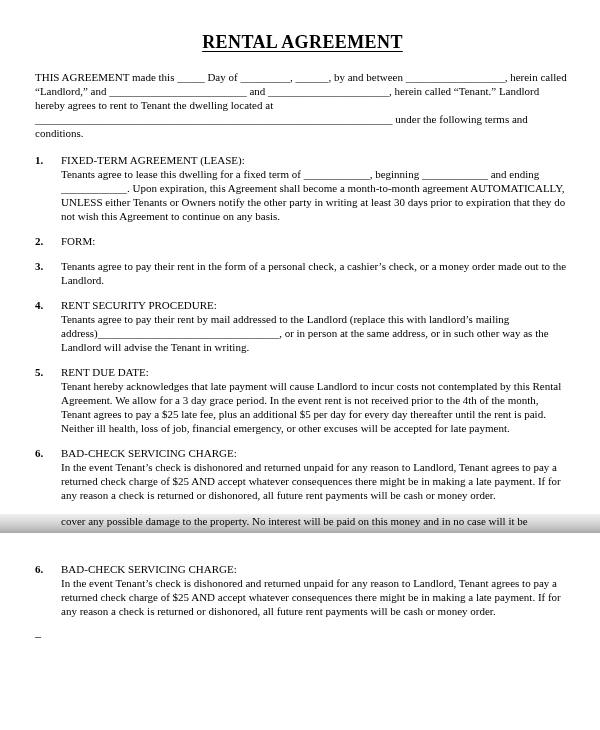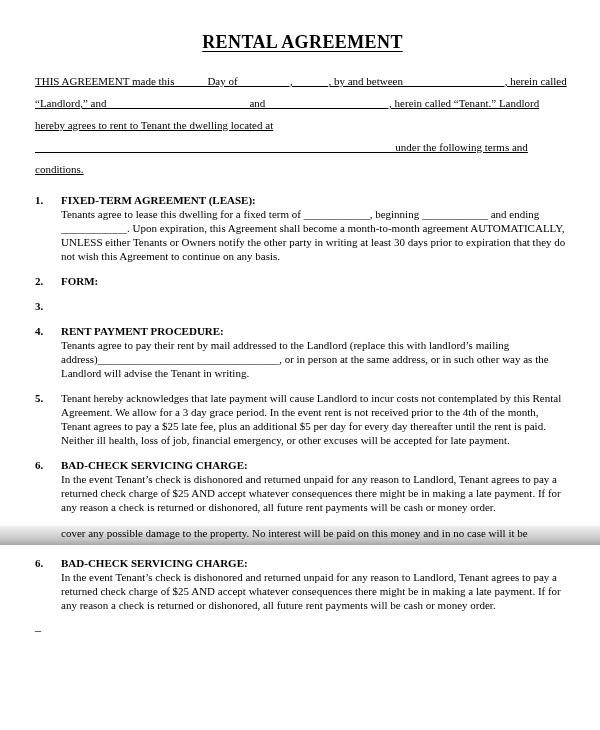--- a/index.html
+++ b/index.html
@@ -21,43 +21,42 @@
     font-size: 18px;
     font-weight: 700;
     text-align: center;
     text-decoration: underline;
     text-underline-offset: 3px;
     letter-spacing: 0.4px;
     margin: 0 0 17px 0;
   }
   .intro {
     font-size: 11px;
-    line-height: 22px;
+    line-height: 14px;
     margin: 12px 0 13px 0;
-    text-decoration: underline;
   }
   .section {
     display: flex;
     font-size: 11px;
     line-height: 14px;
     margin-bottom: 11px;
   }
   .section:last-of-type { margin-bottom: 4px; }
   .num {
     flex: 0 0 26px;
     width: 26px;
     font-weight: 700;
   }
   .content { flex: 1; min-width: 0; }
-  .heading { font-weight: 700; }
+  .heading { font-weight: 400; }
   .body { }
   
   .cutoff {
     background: linear-gradient(to bottom, #efefef 0%, #dadada 40%, #c2c2c2 75%, #a8a8a8 100%);
-    margin: 1px -30px 0 -61px;
+    margin: 1px -30px 18px -61px;
     padding: 0 30px 5px 61px;
   }
   .footer-dash {
     font-size: 12px;
     line-height: 14px;
     margin-top: 2px;
   }
 </style>
 </head>
 <body>
@@ -79,34 +78,36 @@
   <div class="section">
     <div class="num">2.</div>
     <div class="content">
       <div class="heading">FORM:</div>
     </div>
   </div>
 
   <div class="section">
     <div class="num">3.</div>
     <div class="content">
+      <div class="body">Tenants agree to pay their rent in the form of a personal check, a cashier’s check, or a money order made out to the Landlord.</div>
     </div>
   </div>
 
   <div class="section">
     <div class="num">4.</div>
     <div class="content">
-      <div class="heading">RENT PAYMENT PROCEDURE:</div>
+      <div class="heading">RENT SECURITY PROCEDURE:</div>
       <div class="body">Tenants agree to pay their rent by mail addressed to the Landlord (replace this with landlord’s mailing address)_________________________________, or in person at the same address, or in such other way as the Landlord will advise the Tenant in writing.</div>
     </div>
   </div>
 
   <div class="section">
     <div class="num">5.</div>
     <div class="content">
+      <div class="heading">RENT DUE DATE:</div>
       <div class="body">Tenant hereby acknowledges that late payment will cause Landlord to incur costs not contemplated by this Rental Agreement.  We allow for a 3 day grace period.  In the event rent is not received prior to the 4th of the month, Tenant agrees to pay a $25 late fee, plus an additional $5 per day for every day thereafter until the rent is paid.  Neither ill health, loss of job, financial emergency, or other excuses will be accepted for late payment.</div>
     </div>
   </div>
 
   <div class="section">
     <div class="num">6.</div>
     <div class="content">
       <div class="heading">BAD-CHECK SERVICING CHARGE:</div>
       <div class="body">In the event Tenant’s check is dishonored and returned unpaid for any reason to Landlord, Tenant agrees to pay a returned check charge of $25 AND accept whatever consequences there might be in making a late payment.  If for any reason a check is returned or dishonored, all future rent payments will be cash or money order.</div>
     </div>

